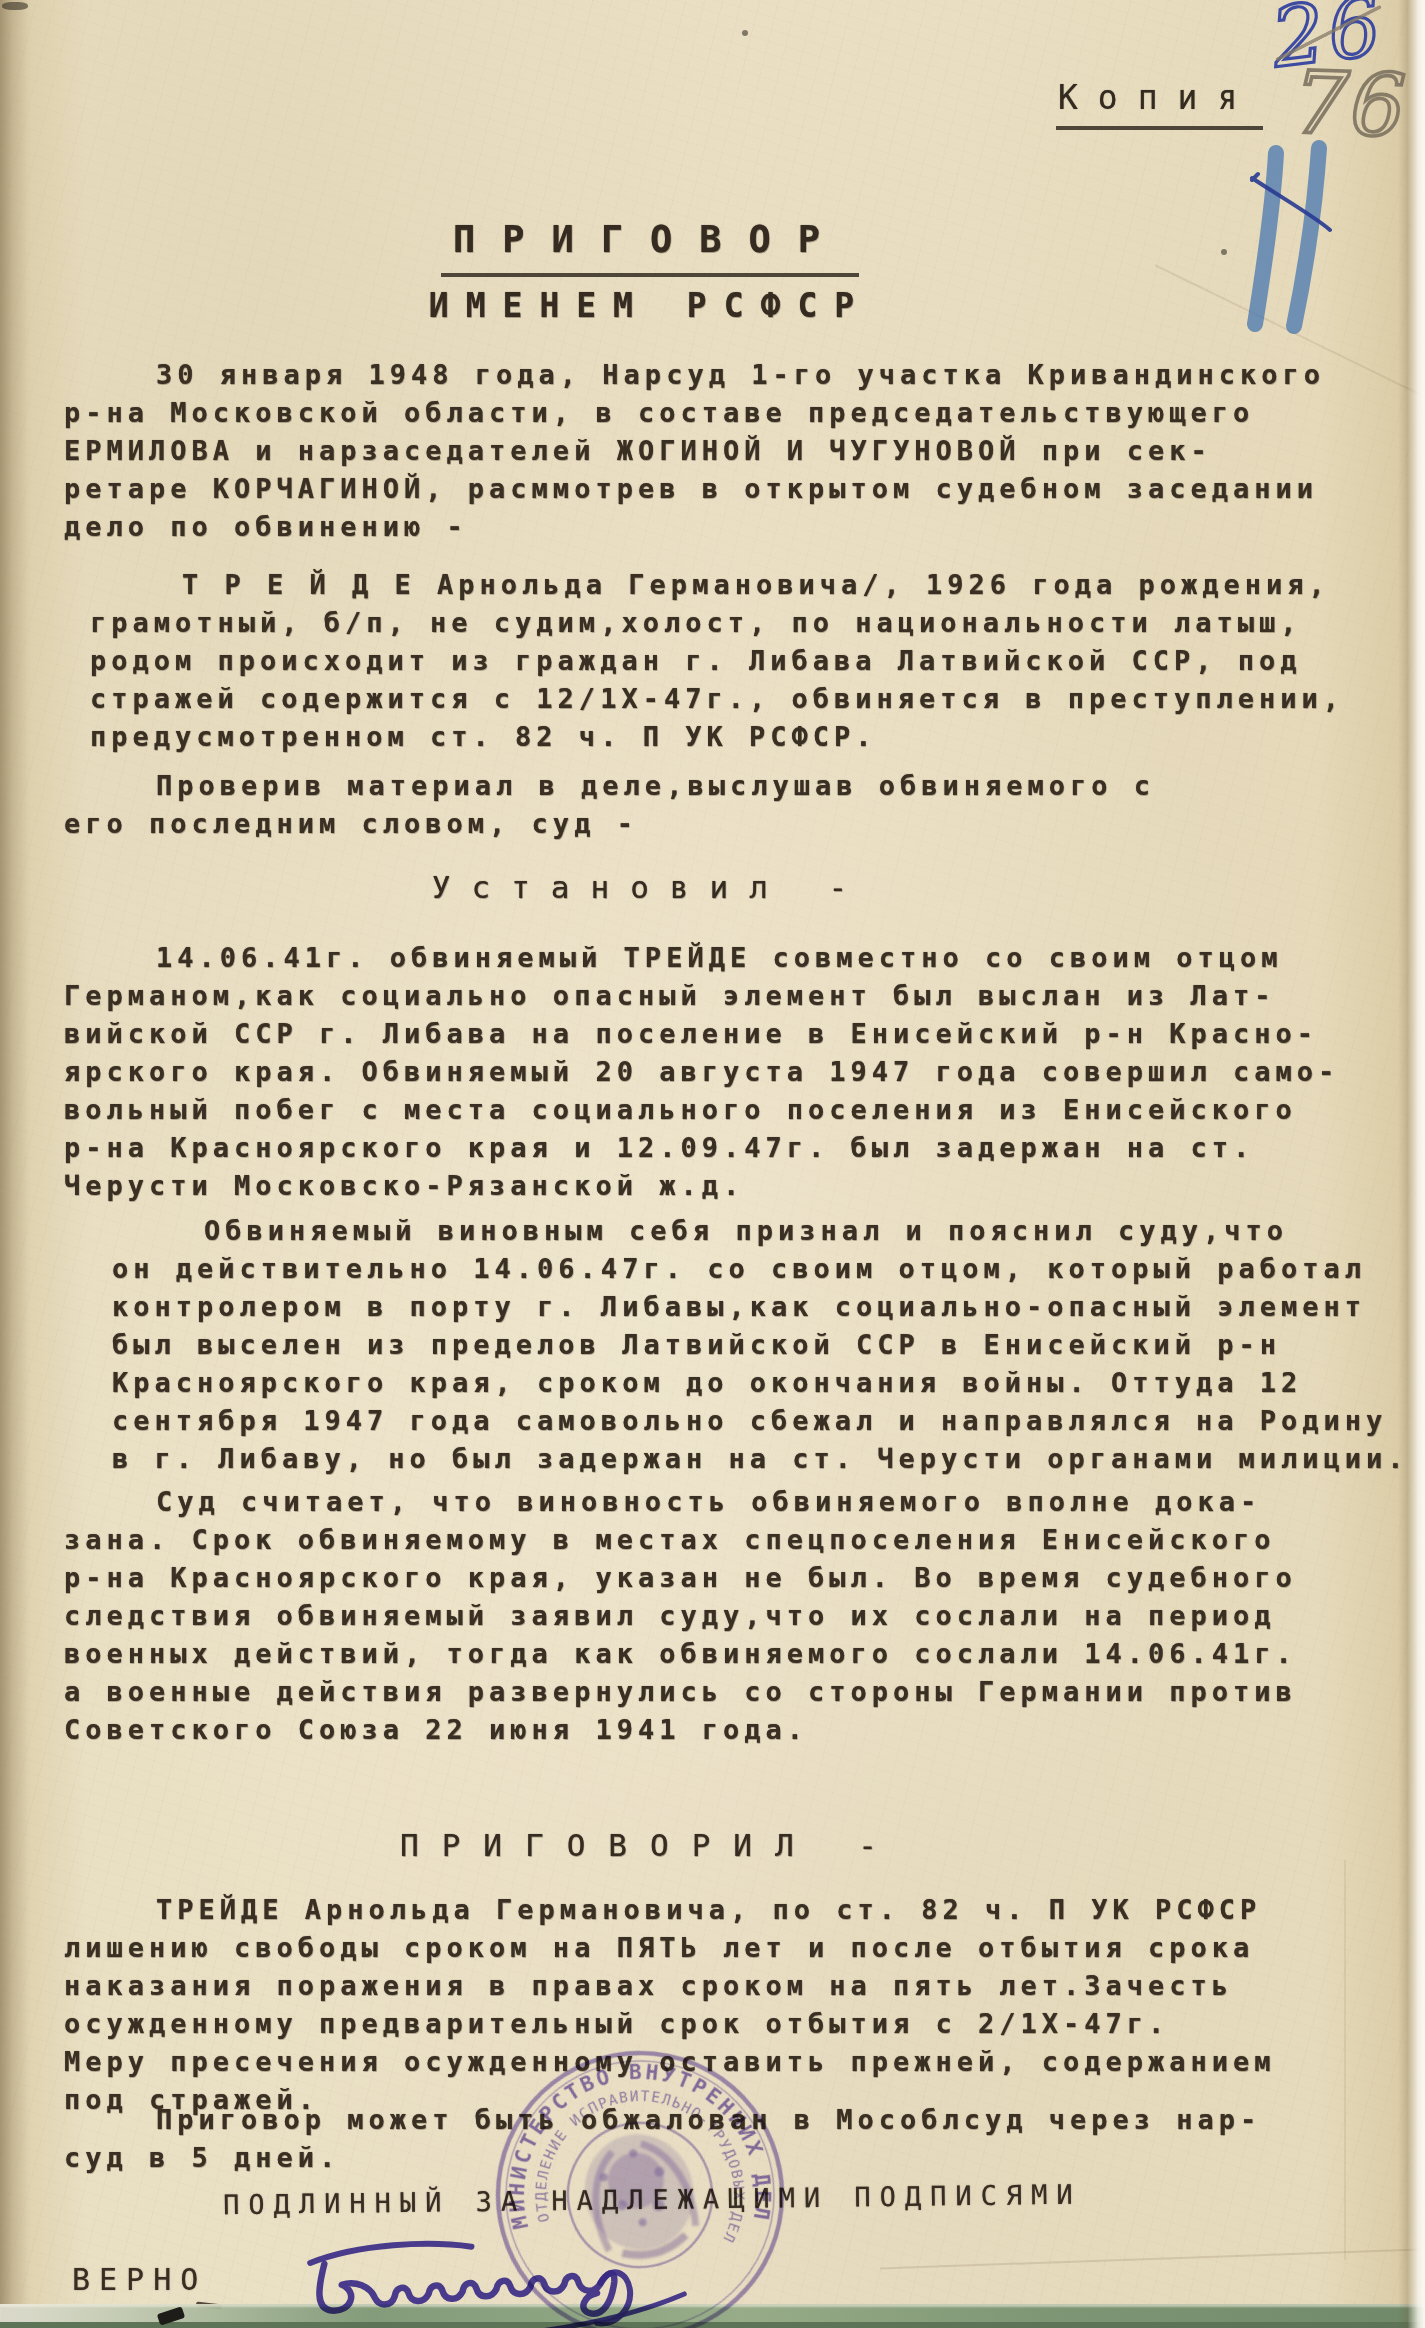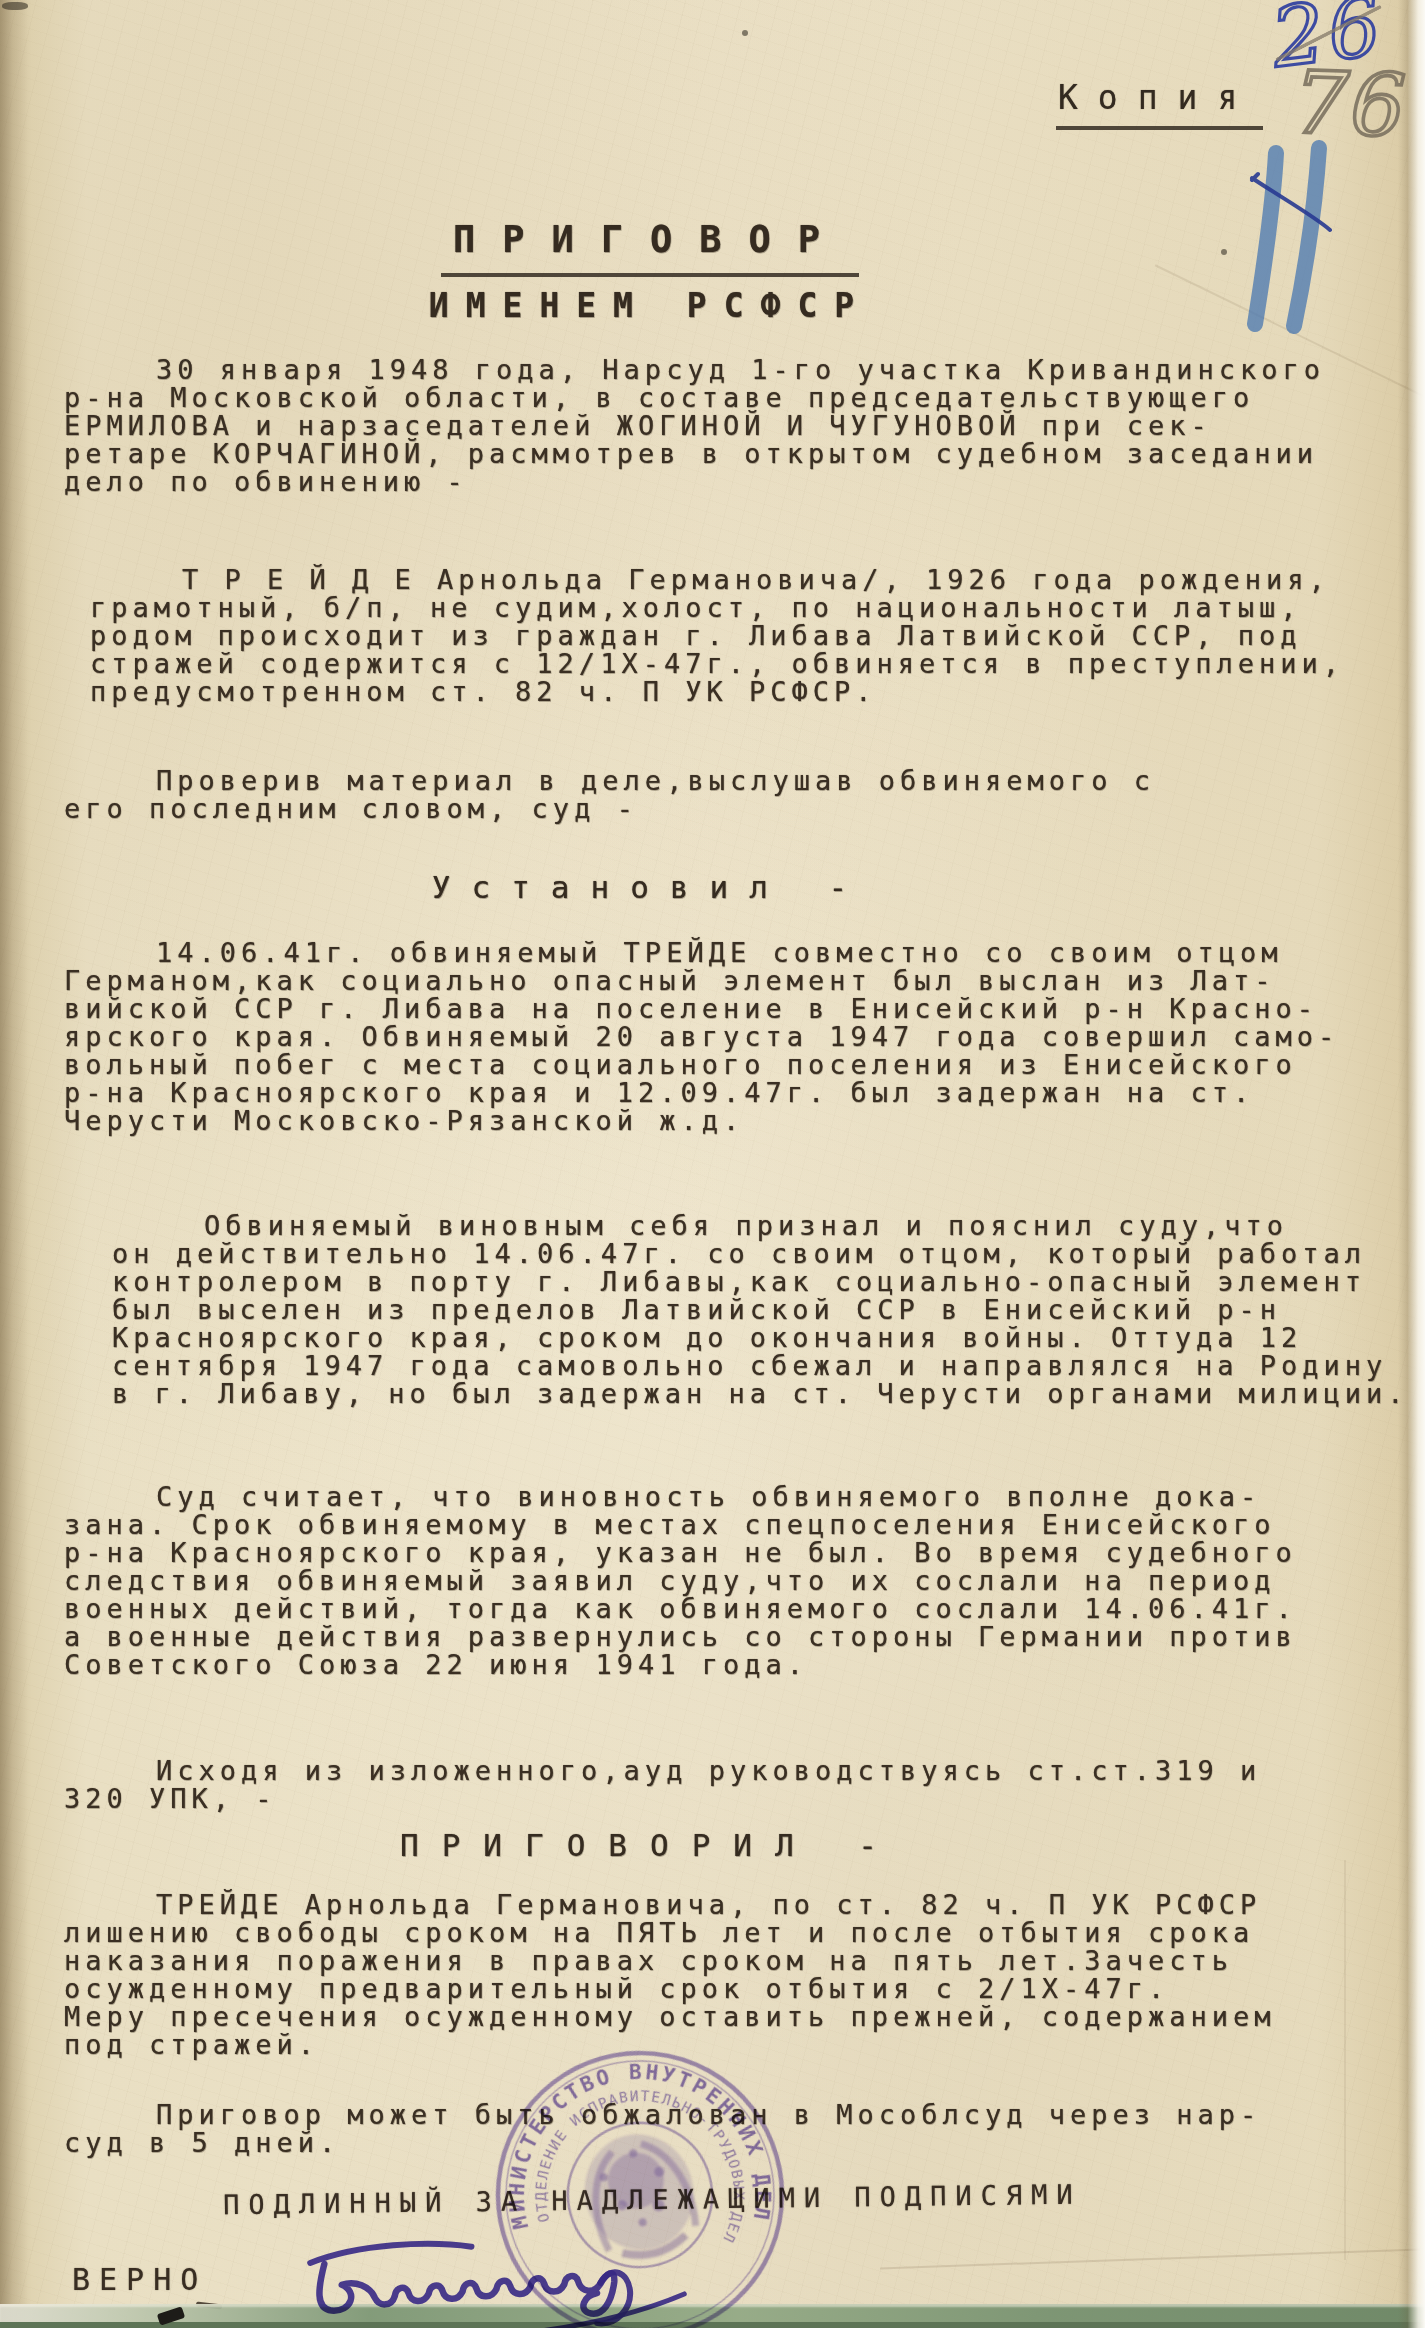--- a/index.html
+++ b/index.html
@@ -22,26 +22,27 @@
     font-family: "DejaVu Sans Mono", monospace;
     padding-left: 21px;
   }
 
   
   .p {
     position: absolute;
     left: 64px;
     width: 1345px;
     font-size: 27px;
-    line-height: 28px;
+    line-height: 38px;
     letter-spacing: 5px;
     color: #3a2f23;
     white-space: pre-line;
     text-indent: 92px;
     text-shadow: 0 0 1px rgba(58,46,32,.65), 0.6px 0.6px 0 rgba(58,46,32,.28);
+    font-weight: bold;
   }
   .center {
     position: absolute;
     left: 0;
     width: 1300px;
     text-align: center;
     color: #352b20;
     text-shadow: 0 0 1px rgba(50,40,28,.7), 0.7px 0.7px 0 rgba(50,40,28,.3);
   }
   .doc-title { top: 218px; font-size: 37px; letter-spacing: 27px; font-weight: bold; }
@@ -206,22 +207,20 @@
 Красноярского края, сроком до окончания войны. Оттуда 12
 сентября 1947 года самовольно сбежал и направлялся на Родину
 в г. Либаву, но был задержан на ст. Черусти органами милиции.</div>
   <div class="p p-opinion">Суд считает, что виновность обвиняемого вполне дока-
 зана. Срок обвиняемому в местах спецпоселения Енисейского
 р-на Красноярского края, указан не был. Во время судебного
 следствия обвиняемый заявил суду,что их сослали на период
 военных действий, тогда как обвиняемого сослали 14.06.41г.
 а военные действия развернулись со стороны Германии против
 Советского Союза 22 июня 1941 года.</div>
-  <div class="p p-basis">Исходя из изложенного,ауд руководствуясь ст.ст.319 и
-320 УПК, -</div>
 
   <div class="center h-prigovoril">ПРИГОВОРИЛ -</div>
 
   <div class="p p-sentence">ТРЕЙДЕ Арнольда Германовича, по ст. 82 ч. П УК РСФСР
 лишению свободы сроком на ПЯТЬ лет и после отбытия срока
 наказания поражения в правах сроком на пять лет.Зачесть
 осужденному предварительный срок отбытия с 2/1Х-47г.
 Меру пресечения осужденному оставить прежней, содержанием
 под стражей.</div>
   <div class="p p-appeal">Приговор может быть обжалован в Мособлсуд через нар-

